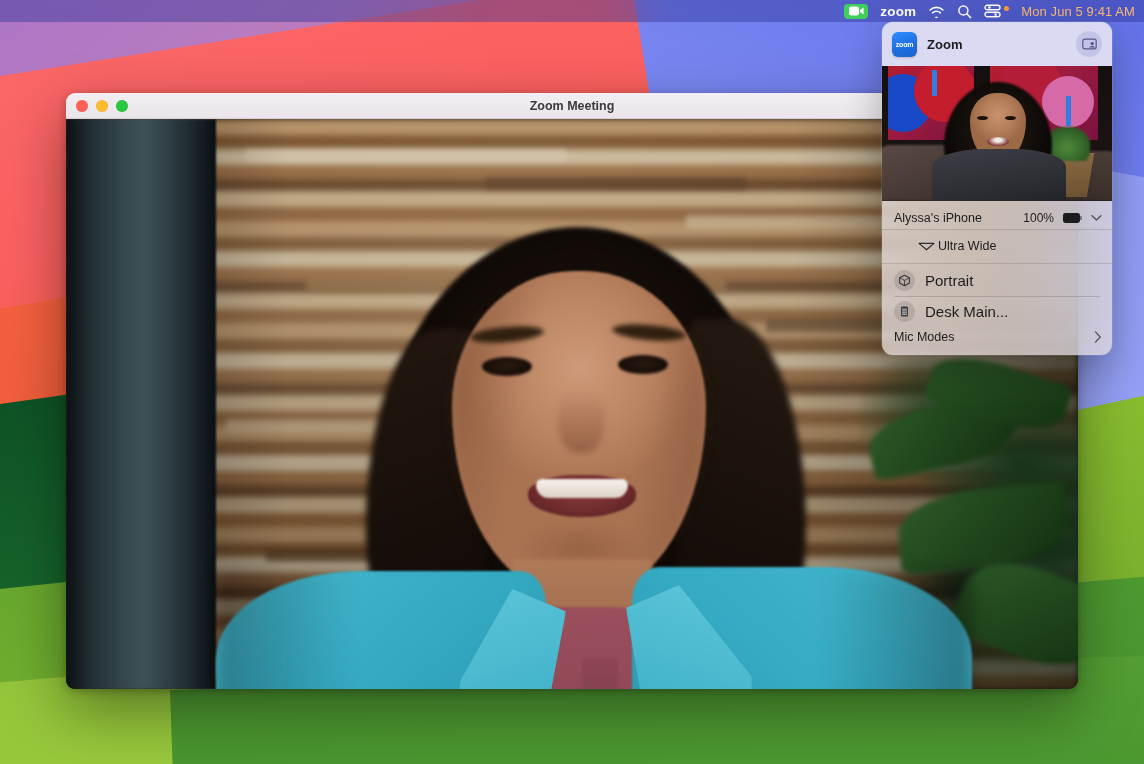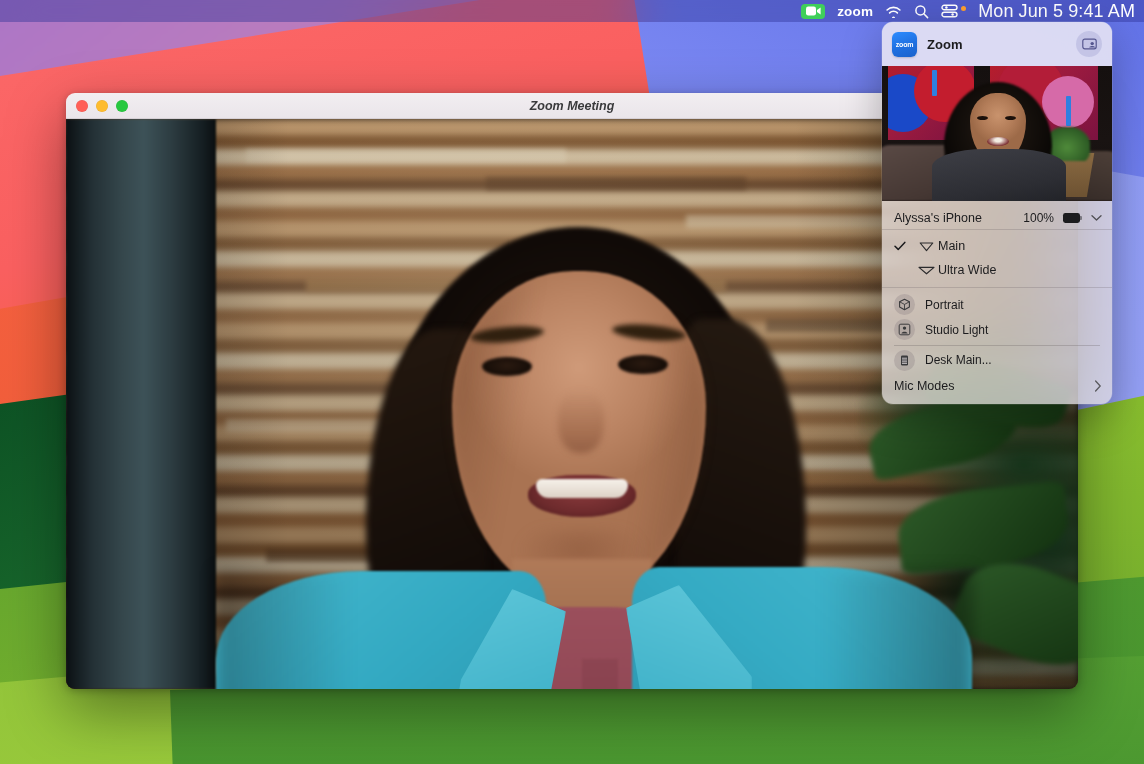--- a/index.html
+++ b/index.html
@@ -115,21 +115,21 @@
     width:24px; height:15px; border-radius:4px;
     background:#3fcf5a;
     display:flex; align-items:center; justify-content:center;
   }
   .cam-pill svg { display:block; }
   .mb-app-name {
     font-size:13.5px; font-weight:700; letter-spacing:.2px;
     color:#fff;
   }
   .mb-clock {
-    font-size:18px; color:#ffffff; letter-spacing:.1px;
+    font-size:13px; color:#fdba74; letter-spacing:.1px;
     white-space:nowrap;
   }
   .cc-dot {
     width:5px; height:5px; border-radius:50%;
     background:#ff9f2e; margin-left:3px; align-self:flex-start;
     margin-top:5px;
   }
 
   
   #zoom-window {
@@ -139,21 +139,20 @@
     overflow:hidden;
     box-shadow:0 22px 60px rgba(0,0,0,0.40), 0 2px 8px rgba(0,0,0,0.25);
     z-index:20;
   }
   #zoom-titlebar {
     position:relative; height:26px;
     background:linear-gradient(#f2eef1,#eae5ea);
     border-bottom:1px solid #d6d0d6;
     display:flex; align-items:center;
     padding-left:10px;
-    font-style:italic;
   }
   .traffic { display:flex; gap:8px; align-items:center; }
   .tl { width:12px; height:12px; border-radius:50%; display:block; }
   .tl-red    { background:#ff5f57; box-shadow:inset 0 0 0 .5px rgba(0,0,0,.08); }
   .tl-yellow { background:#febc2e; box-shadow:inset 0 0 0 .5px rgba(0,0,0,.08); }
   .tl-green  { background:#28c840; box-shadow:inset 0 0 0 .5px rgba(0,0,0,.08); }
   #zoom-title {
     position:absolute; left:0; right:0; text-align:center;
     font-size:12.5px; font-weight:700; color:#3a3a3c;
     pointer-events:none;
@@ -520,21 +519,21 @@
     height:25px; display:flex; align-items:center; padding:0 10px 0 12px; gap:10px;
   }
   .eff-icon {
     width:21px; height:21px; border-radius:50%;
     flex:0 0 auto;
     display:flex; align-items:center; justify-content:center;
     background:rgba(118,110,115,0.26);
     color:#3a3a3c;
   }
   .eff-icon.on { background:#2fd04f; color:#fff; }
-  .eff-label { flex:1; font-size:12px; color:#1c1c1e; }
+  .eff-label { flex:1; font-size:15px; color:#1c1c1e; }
   .chev-r { color:#5a5a5e; display:flex; align-items:center; }
 
   .cc-divider {
     height:.5px; background:rgba(90,80,85,0.26);
     margin:3px 12px 2px 12px;
   }
   .cc-mic {
     height:26px; display:flex; align-items:center;
     padding:0 10px 0 12px;
   }
@@ -712,63 +711,40 @@
         <span class="chev-sm">
           <svg width="11" height="8" viewBox="0 0 11 8">
               <path d="M1 1.8 L5.5 6 L10 1.8" stroke="#3a3a3c" stroke-width="1.3" fill="none" stroke-linecap="round" stroke-linejoin="round"></path>
             </svg>
         </span>
       </div>
     </div>
 
     <div class="cc-sec pad-t pad-b">
       <div class="cc-lens">
-        <span class="cc-check">
-          <svg width="12" height="10" viewBox="0 0 12 10">
-              <path d="M1 5.2 L4.2 8.4 L10.8 1.4" stroke="#1c1c1e" stroke-width="1.5" fill="none" stroke-linecap="round" stroke-linejoin="round"></path>
-            </svg>
-        </span>
-        <span class="cc-lens-icon">
-          <svg width="15" height="11" viewBox="0 0 15 11">
-              <path d="M1.2 2 H13.8 L7.5 9.6 Z" stroke="#2b2b2d" stroke-width="1.15" fill="none" stroke-linejoin="round"></path>
-            </svg>
-        </span>
-        <span class="cc-lens-label">Main</span>
-      </div>
-      <div class="cc-lens">
         <span class="cc-check"></span>
         <span class="cc-lens-icon">
           <svg width="17" height="11" viewBox="0 0 17 11">
               <path d="M1 2.4 H16 L8.5 8.8 Z" stroke="#2b2b2d" stroke-width="1.15" fill="none" stroke-linejoin="round"></path>
             </svg>
         </span>
         <span class="cc-lens-label">Ultra Wide</span>
       </div>
     </div>
 
     <div class="cc-sec pad-t pad-b">
       <div class="cc-effect">
         <span class="eff-icon">
           <svg width="13" height="13" viewBox="0 0 13 13">
             <path d="M6.5 1.2 L11.4 3.8 V9 L6.5 11.7 L1.6 9 V3.8 Z" stroke="#3a3a3c" stroke-width="1.1" fill="none" stroke-linejoin="round"></path>
             <path d="M1.6 3.8 L6.5 6.4 L11.4 3.8 M6.5 6.4 V11.7" stroke="#3a3a3c" stroke-width="0.9" fill="none"></path>
           </svg>
         </span>
         <span class="eff-label">Portrait</span>
       </div>
-      <div class="cc-effect">
-        <span class="eff-icon">
-          <svg width="13" height="13" viewBox="0 0 13 13">
-            <rect x="1.2" y="1.2" width="10.6" height="10.6" rx="1.6" stroke="#3a3a3c" stroke-width="1" fill="none"></rect>
-            <circle cx="6.5" cy="5.1" r="1.7" fill="#3a3a3c"></circle>
-            <path d="M3.4 10.5 c0.5 -2.5 5.7 -2.5 6.2 0 z" fill="#3a3a3c"></path>
-          </svg>
-        </span>
-        <span class="eff-label">Studio Light</span>
-      </div>
 
       <div class="cc-divider"></div>
 
       <div class="cc-effect">
         <span class="eff-icon">
           <svg width="13" height="13" viewBox="0 0 13 13">
             <rect x="3" y="1.6" width="7" height="9.8" rx="1.2" fill="#3a3a3c"></rect>
             <path d="M4 4.2 H9 M4 6 H9 M4 7.8 H9 M4 9.4 H9" stroke="#e6e0e3" stroke-width="0.8"></path>
           </svg>
         </span>

